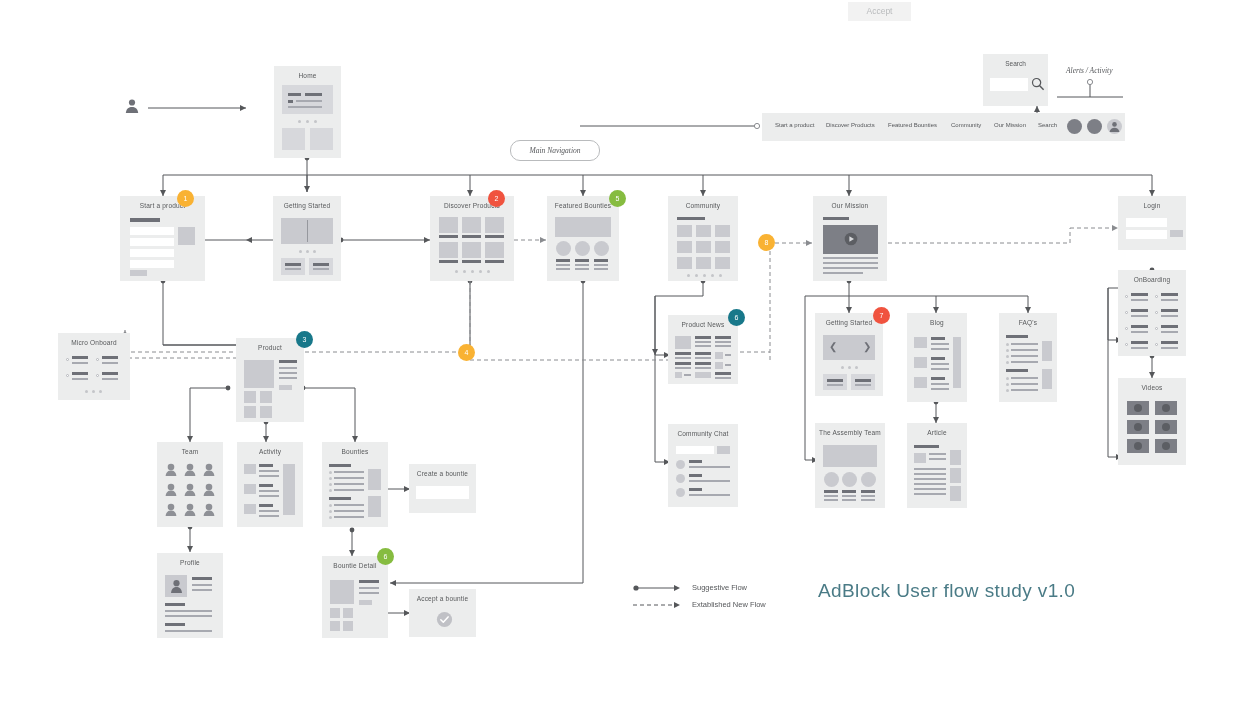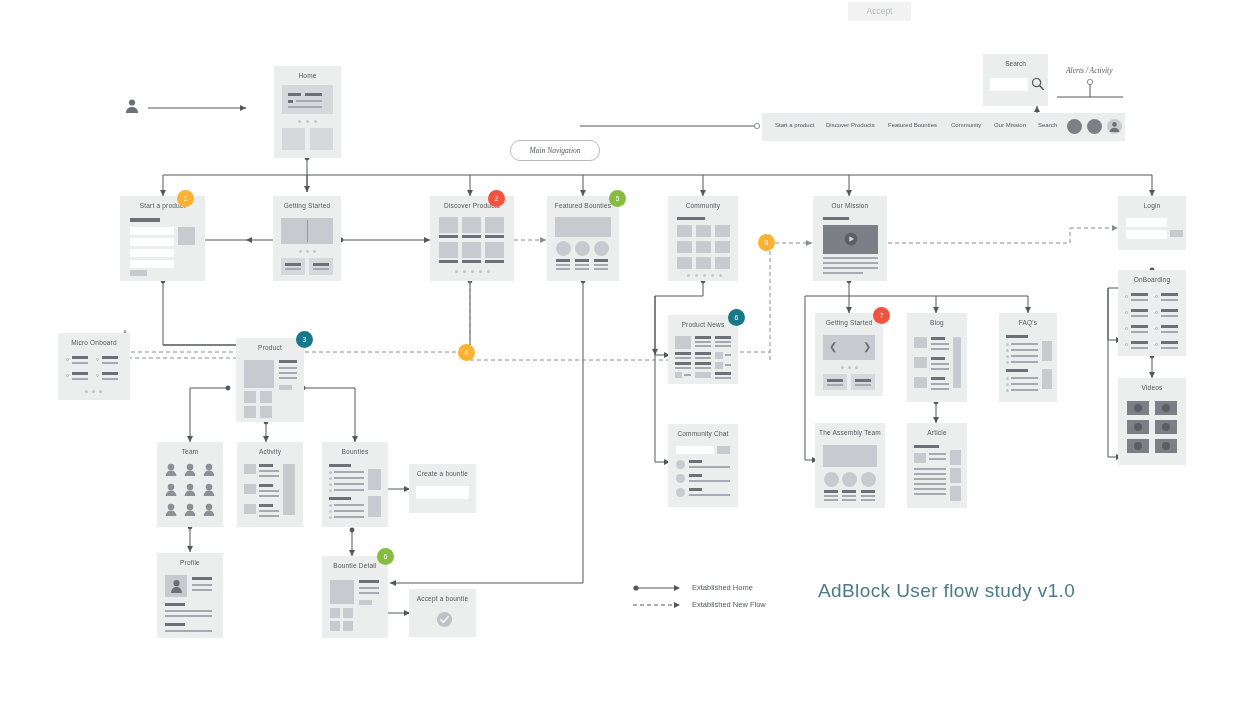--- a/index.html
+++ b/index.html
@@ -711,21 +711,21 @@
 
 <div class="badge" style="left:458px;top:344px;background:#f9b233;">4</div>
 
 <div id="legend">
   <div class="lg">
     <svg width="52" height="10" style="position:absolute;left:0;top:3px;">
       <circle cx="4" cy="5" r="2.6" fill="#55575a"></circle>
       <line x1="5" y1="5" x2="42" y2="5" stroke="#55575a" stroke-width="1"></line>
       <path d="M42,2 L48,5 L42,8 z" fill="#55575a"></path>
     </svg>
-    <span>Extablished Home</span>
+    <span>Suggestive Flow</span>
   </div>
   <div class="lg">
     <svg width="52" height="10" style="position:absolute;left:0;top:3px;">
       <line x1="1" y1="5" x2="42" y2="5" stroke="#55575a" stroke-width="1" stroke-dasharray="4,3"></line>
       <path d="M42,2 L48,5 L42,8 z" fill="#55575a"></path>
     </svg>
     <span>Extablished New Flow</span>
   </div>
 </div>
 

